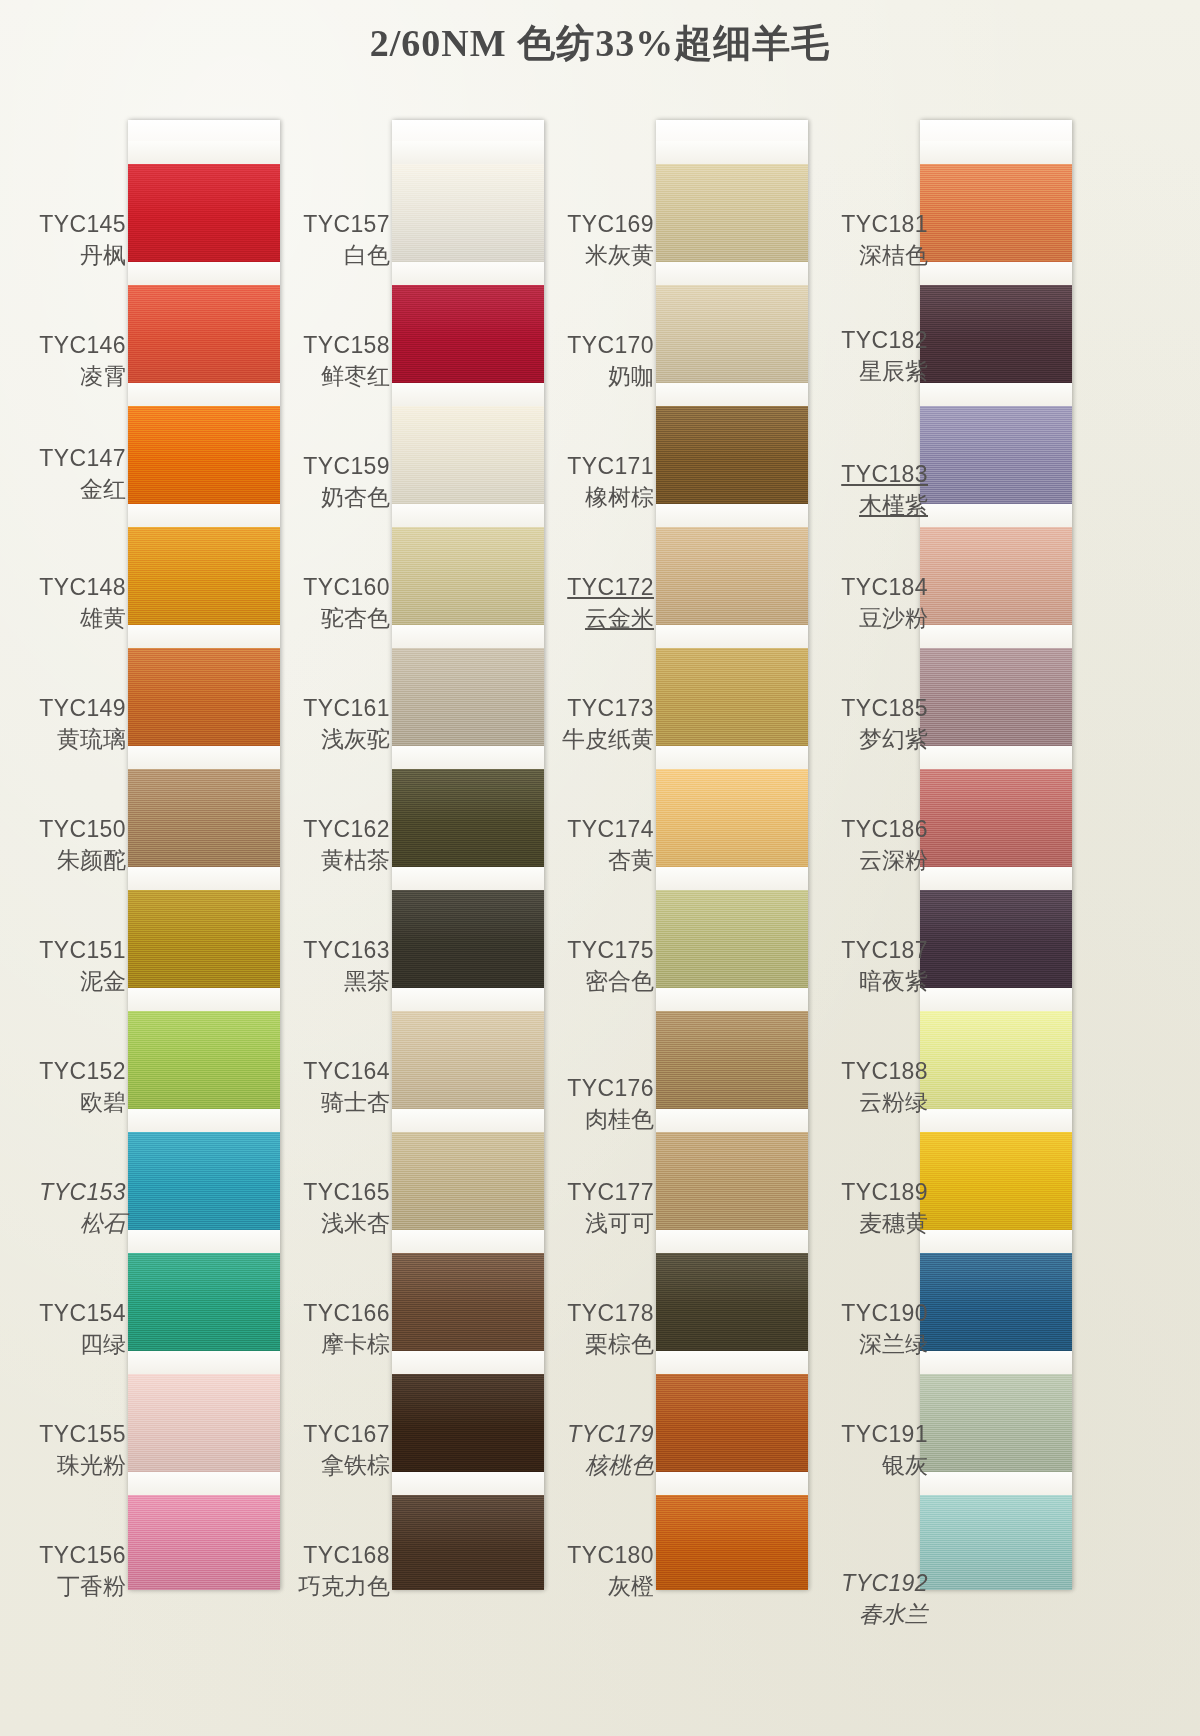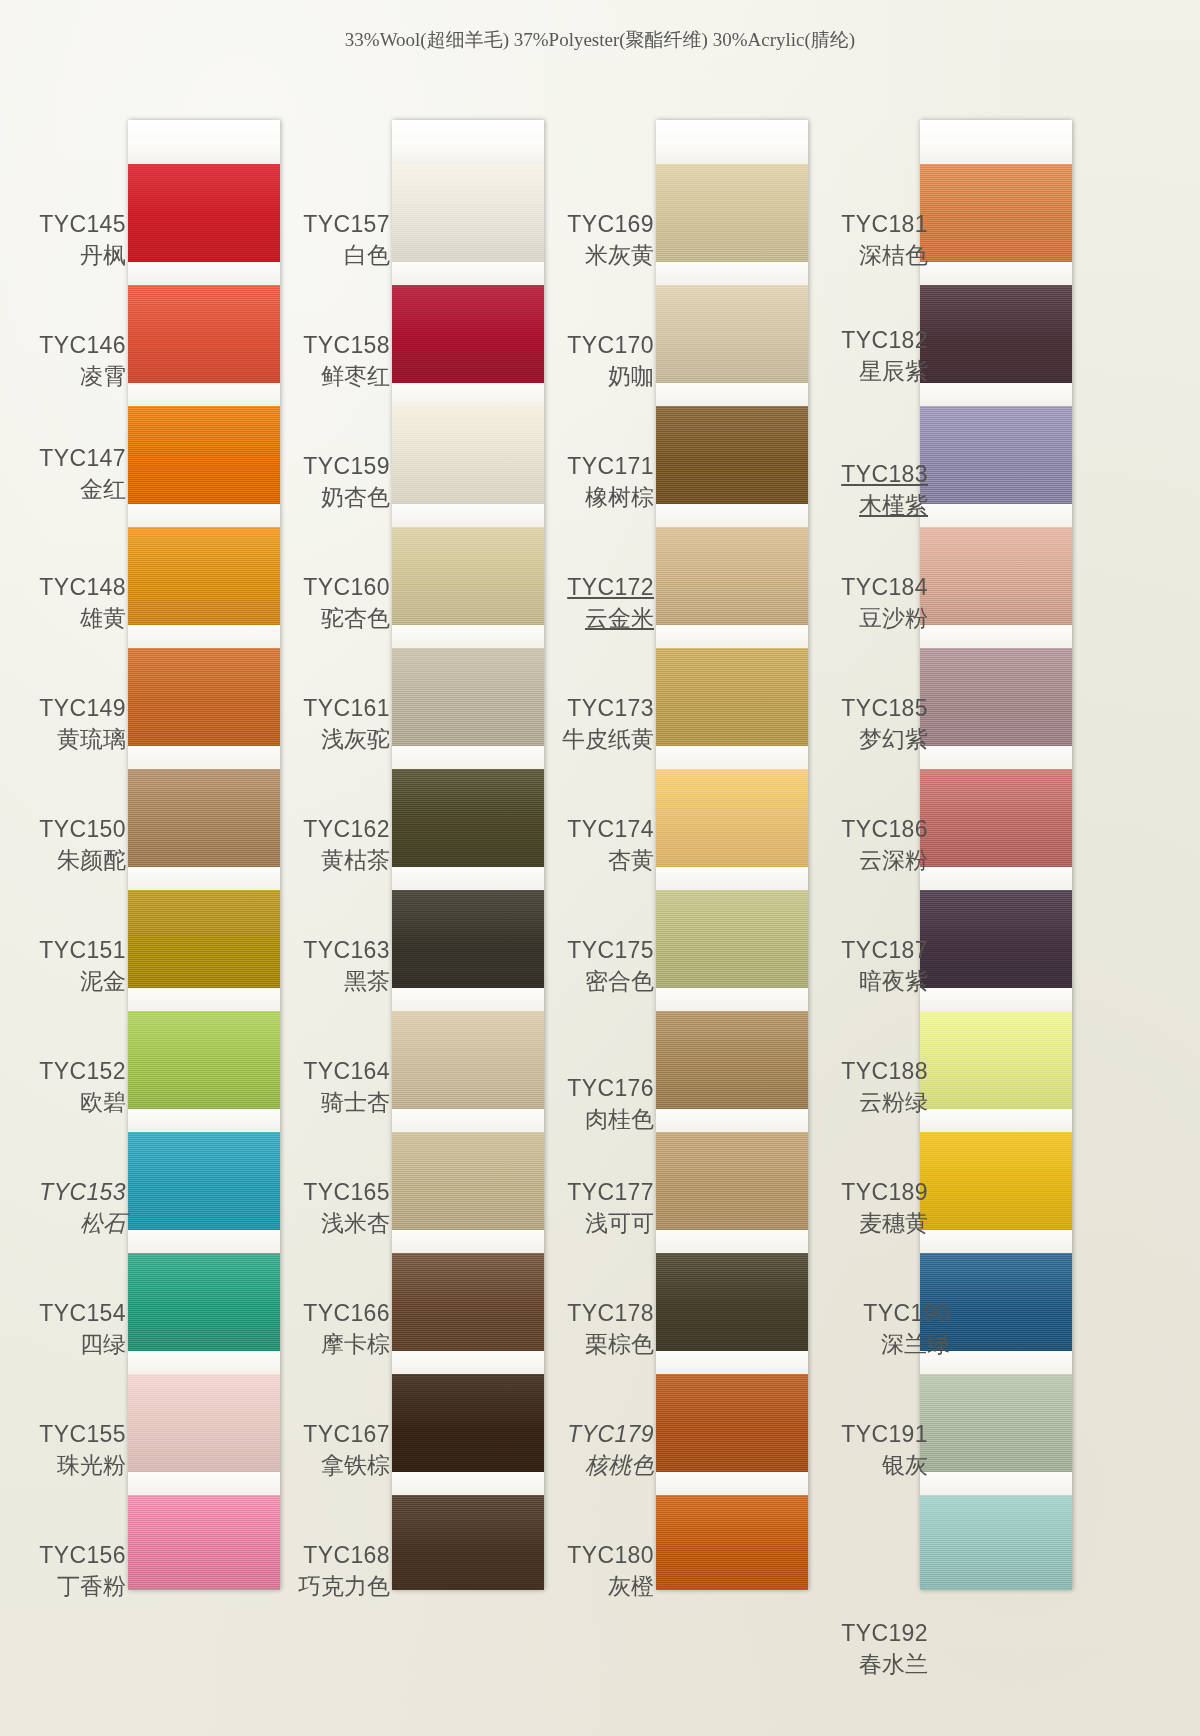--- a/index.html
+++ b/index.html
@@ -83,21 +83,21 @@
     margin-top:2px;
   }
   .col-4 .label{left:10px;}
 </style>
 </head>
 <body>
 
 <div class="paper-noise"></div>
 
 <div class="header">
-  <div class="subtitle">33%Wool(超细羊毛) 37%Polyester(聚酯纤维) 30%Acrylic(腈纶)</div>
+  <div class="title">2/60NM  色纺33%超细羊毛</div>
 </div>
 
 <div class="board">
   <div class="column col-1">
     <div class="strip">
         <div class="strip-top"></div>
         <div class="gap" style="top: 21px; height: 23px;"></div>
         <div class="swatch" title="TYC145 丹枫" style="top: 44px; height: 98px; background: rgb(216, 31, 42);"></div>
         <div class="gap" style="top: 142px; height: 23px;"></div>
         <div class="swatch" title="TYC146 凌霄" style="top: 165px; height: 98px; background: rgb(232, 84, 58);"></div>
@@ -382,26 +382,26 @@
         <span class="name">暗夜紫</span>
       </div>
       <div class="label" style="top: 937px;">
         <span class="code">TYC188</span>
         <span class="name">云粉绿</span>
       </div>
       <div class="label" style="top: 1058px;">
         <span class="code">TYC189</span>
         <span class="name">麦穗黄</span>
       </div>
-      <div class="label" style="top: 1179px; padding-left: 22px;">
+      <div class="label" style="top: 1179px;">
         <span class="code">TYC190</span>
         <span class="name">深兰绿</span>
       </div>
       <div class="label" style="top: 1300px;">
         <span class="code">TYC191</span>
         <span class="name">银灰</span>
       </div>
-      <div class="label" style="top: 1499px;">
+      <div class="label" style="top: 1449px; font-style: italic;">
         <span class="code">TYC192</span>
         <span class="name">春水兰</span>
       </div>
     </div>
 </div>
 
 </body></html>

